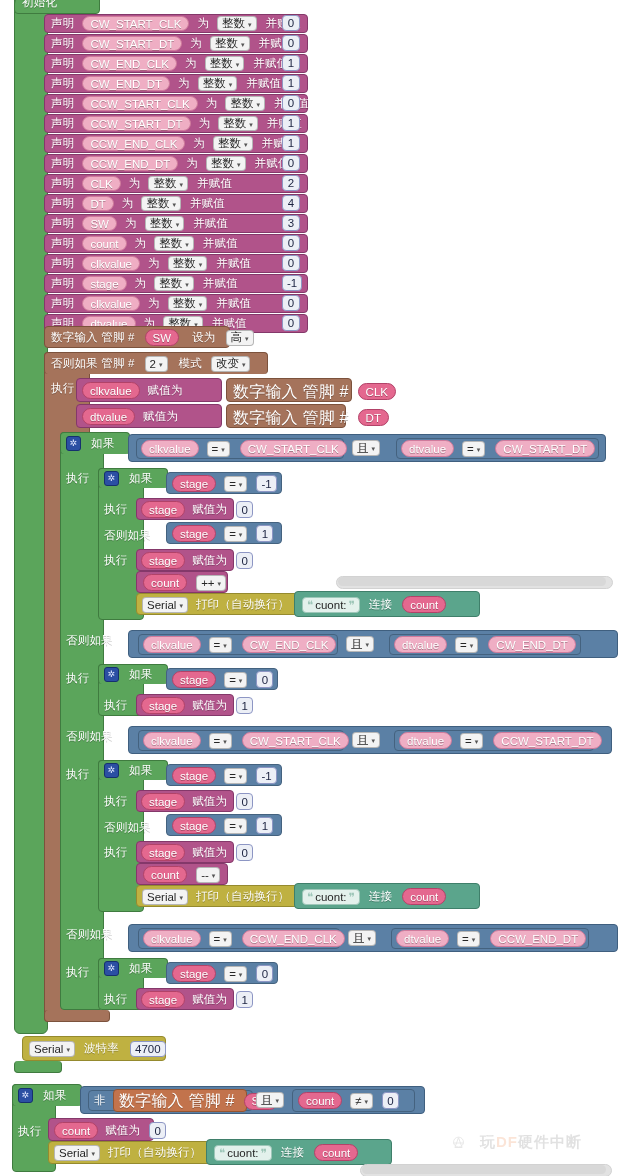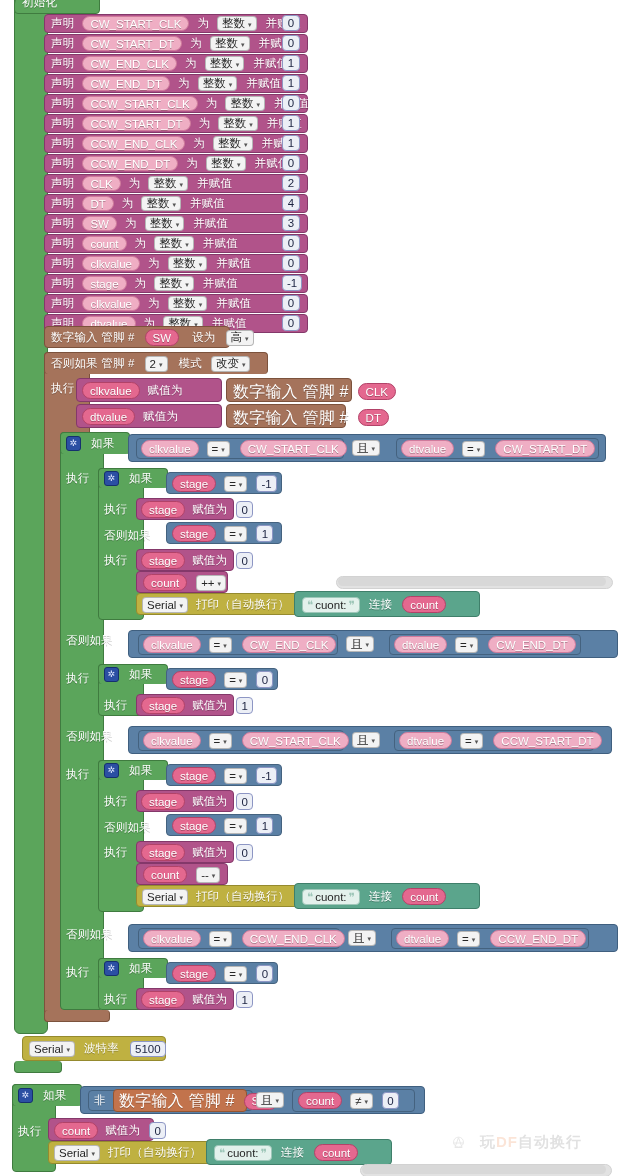--- a/index.html
+++ b/index.html
@@ -656,21 +656,21 @@
     <span class="num numf" style="margin-left:5px;">1</span>
   </div>
 
   <div class="blk" style="left:22px;top:1036px;width:144px;height:25px;background:#bfb141;border:1px solid #958a2e;"></div>
   <div class="blk row" style="left:29px;top:1042px;height:14px;">
     <span class="fld">
       <span>Serial</span>
         <span class="caret">▾</span>
     </span>
     <span class="lbl" style="margin-left:5px;">波特率</span>
-    <span class="num numf" style="margin-left:7px;height:16px;">5100</span>
+    <span class="num numf" style="margin-left:7px;height:16px;">4700</span>
   </div>
   <div class="blk" style="left:14px;top:1061px;width:48px;height:12px;background:#5ba55b;border:1px solid #3f7b3f;border-top:none;"></div>
 
   <div class="blk" style="left:12px;top:1084px;width:44px;height:88px;background:#5ba55b;border:1px solid #3f7b3f;"></div>
   <div class="blk" style="left:12px;top:1084px;width:70px;height:22px;background:#5ba55b;border:1px solid #3f7b3f;border-bottom:none;"></div>
   <div class="blk row" style="left:18px;top:1089px;height:13px;">
     <span class="gear">✲</span>
     <span class="lbl" style="margin-left:6px;">如果</span>
   </div>
 
@@ -733,17 +733,17 @@
   <div class="hsb" style="left:360px;top:1164px;width:250px;height:11px;"></div>
   <div class="hsb-thumb" style="left:362px;top:1165px;width:244px;height:9px;"></div>
 
   <div class="wm" style="left:452px;top:1133px;">
     <svg class="wm-logo" viewBox="0 0 24 20">
       <path d="M3 15 L7 4 L11 15 Z" fill="none" stroke="#6a6a6a" stroke-width="1.1"></path>
       <circle cx="7" cy="9" r="5.5" fill="none" stroke="#6a6a6a" stroke-width="1"></circle>
       <path d="M1 10 H13" stroke="#6a6a6a" stroke-width="1"></path>
     </svg>
     <span class="wm-txt">
-      <span>玩</span><span class="wm-df">DF</span><span>自动换行</span>
+      <span>玩</span><span class="wm-df">DF</span><span>硬件中断</span>
     </span>
   </div>
 
 </div>
 
 </body></html>

